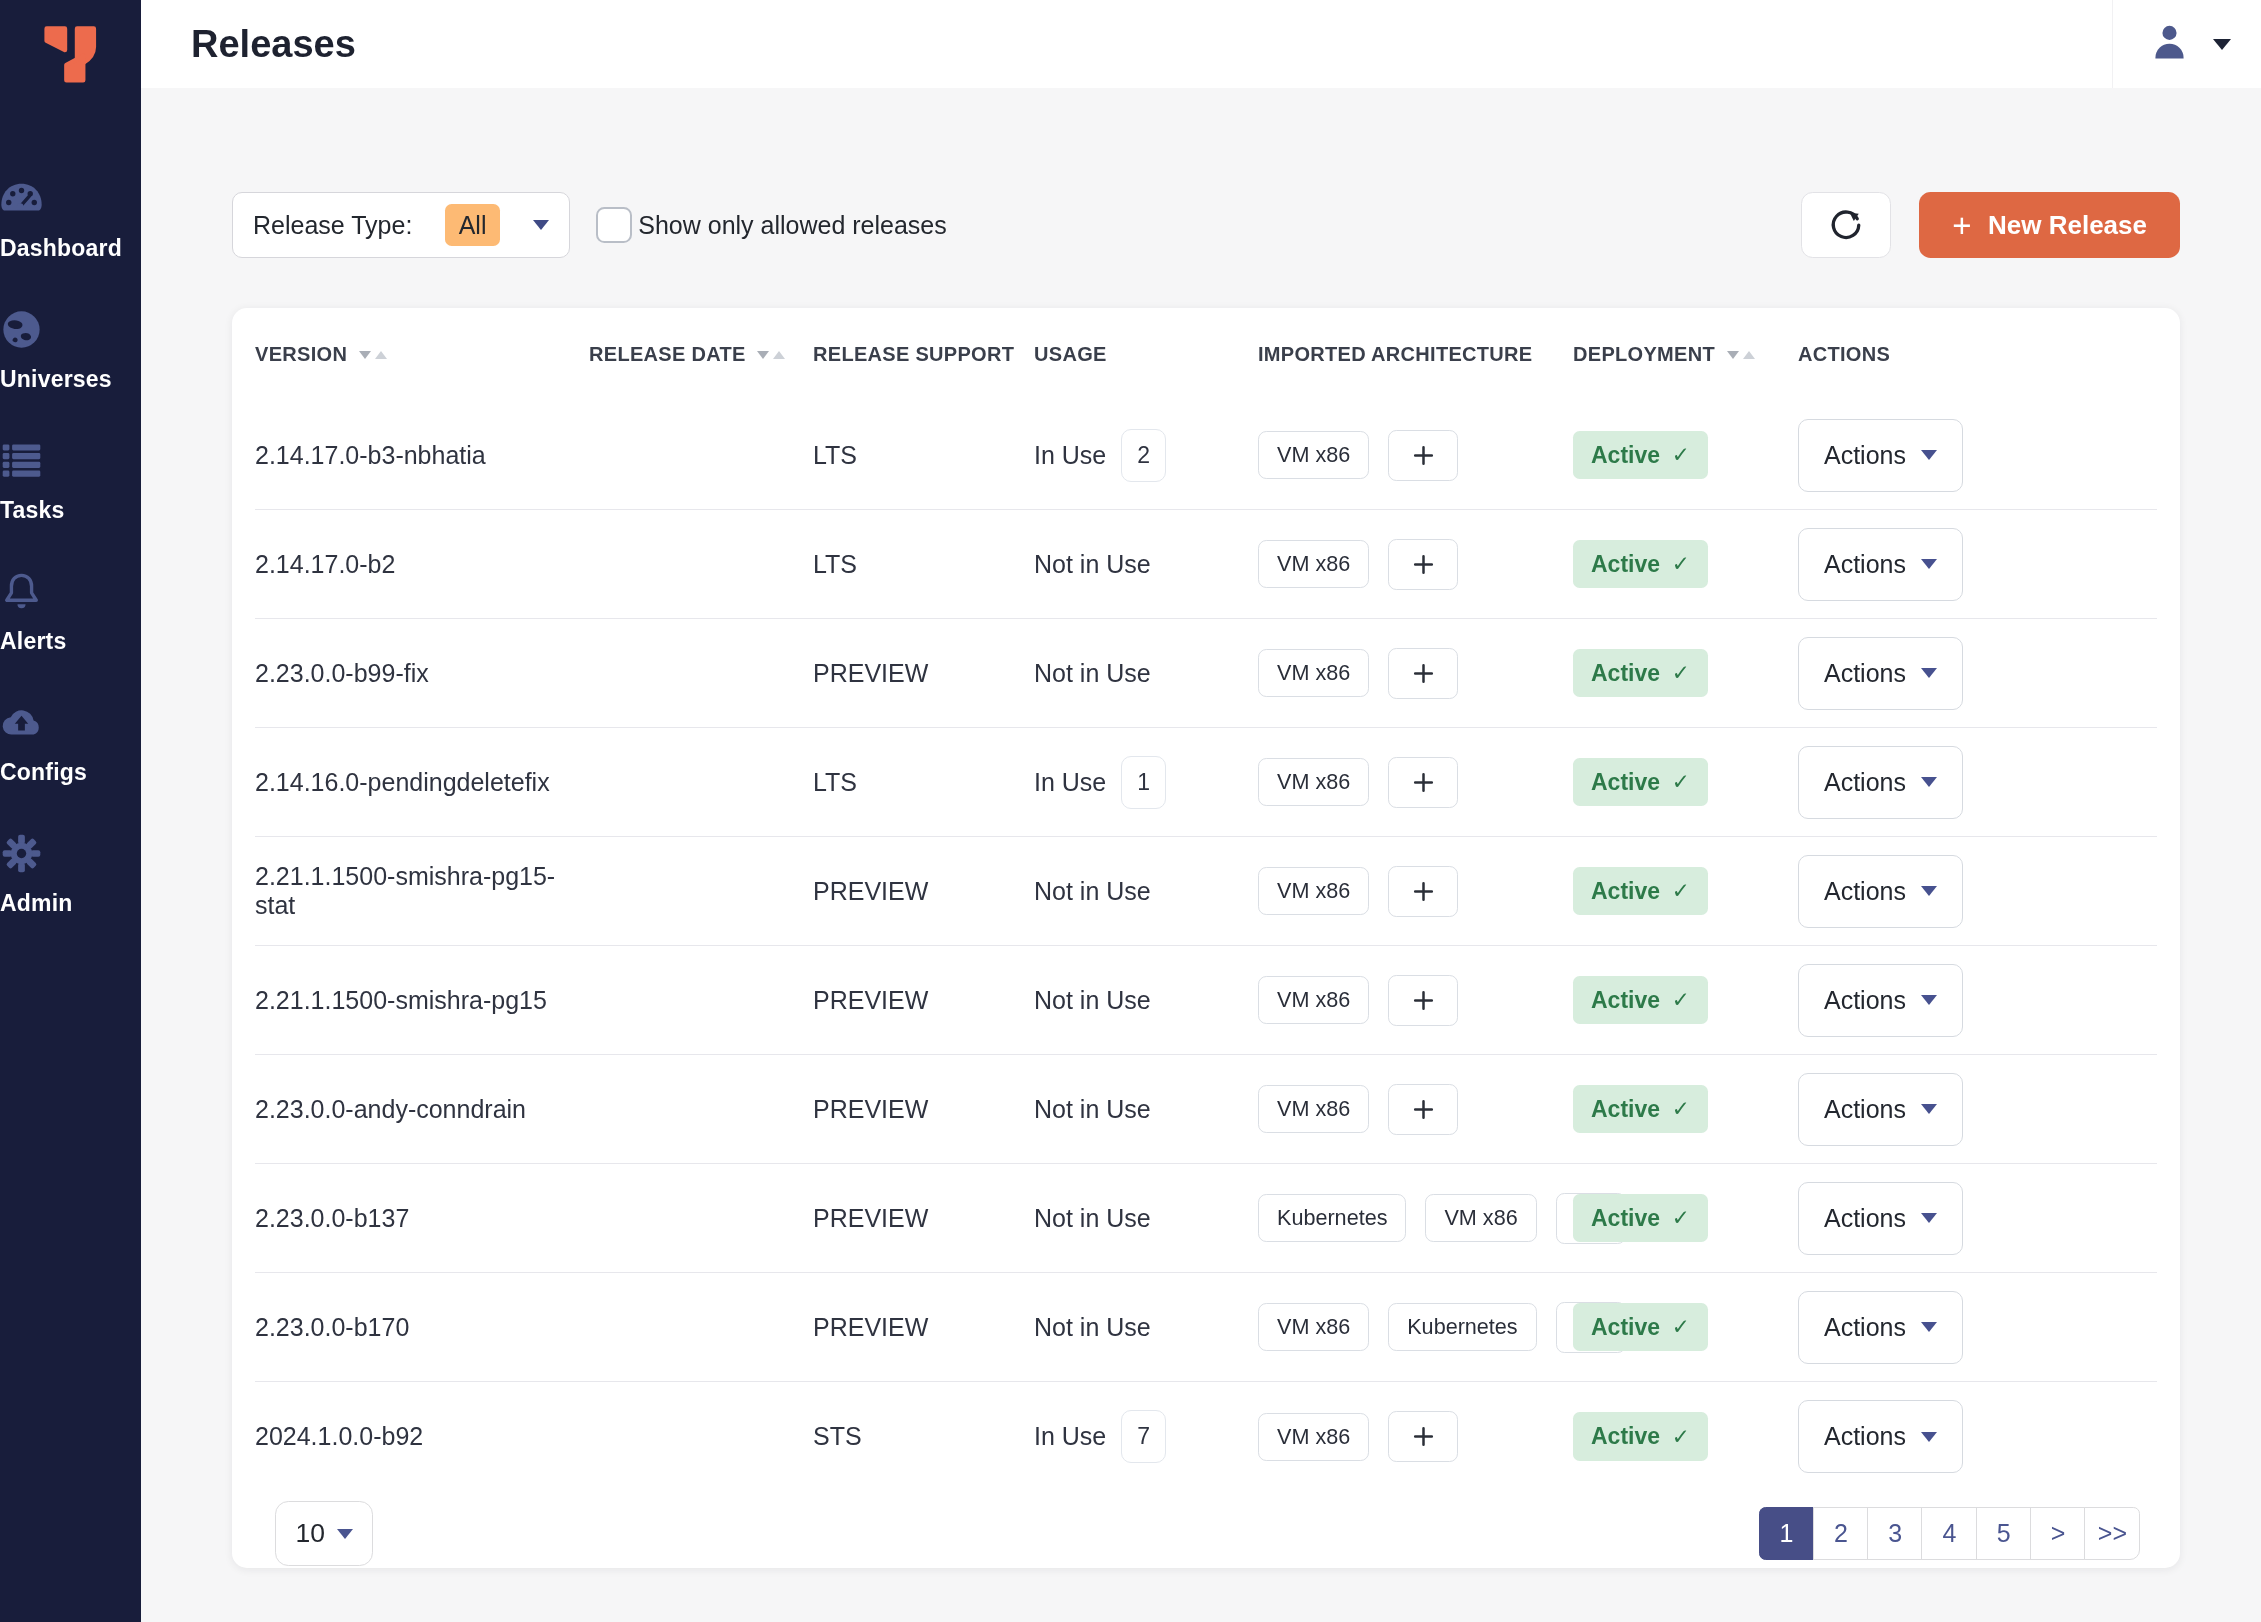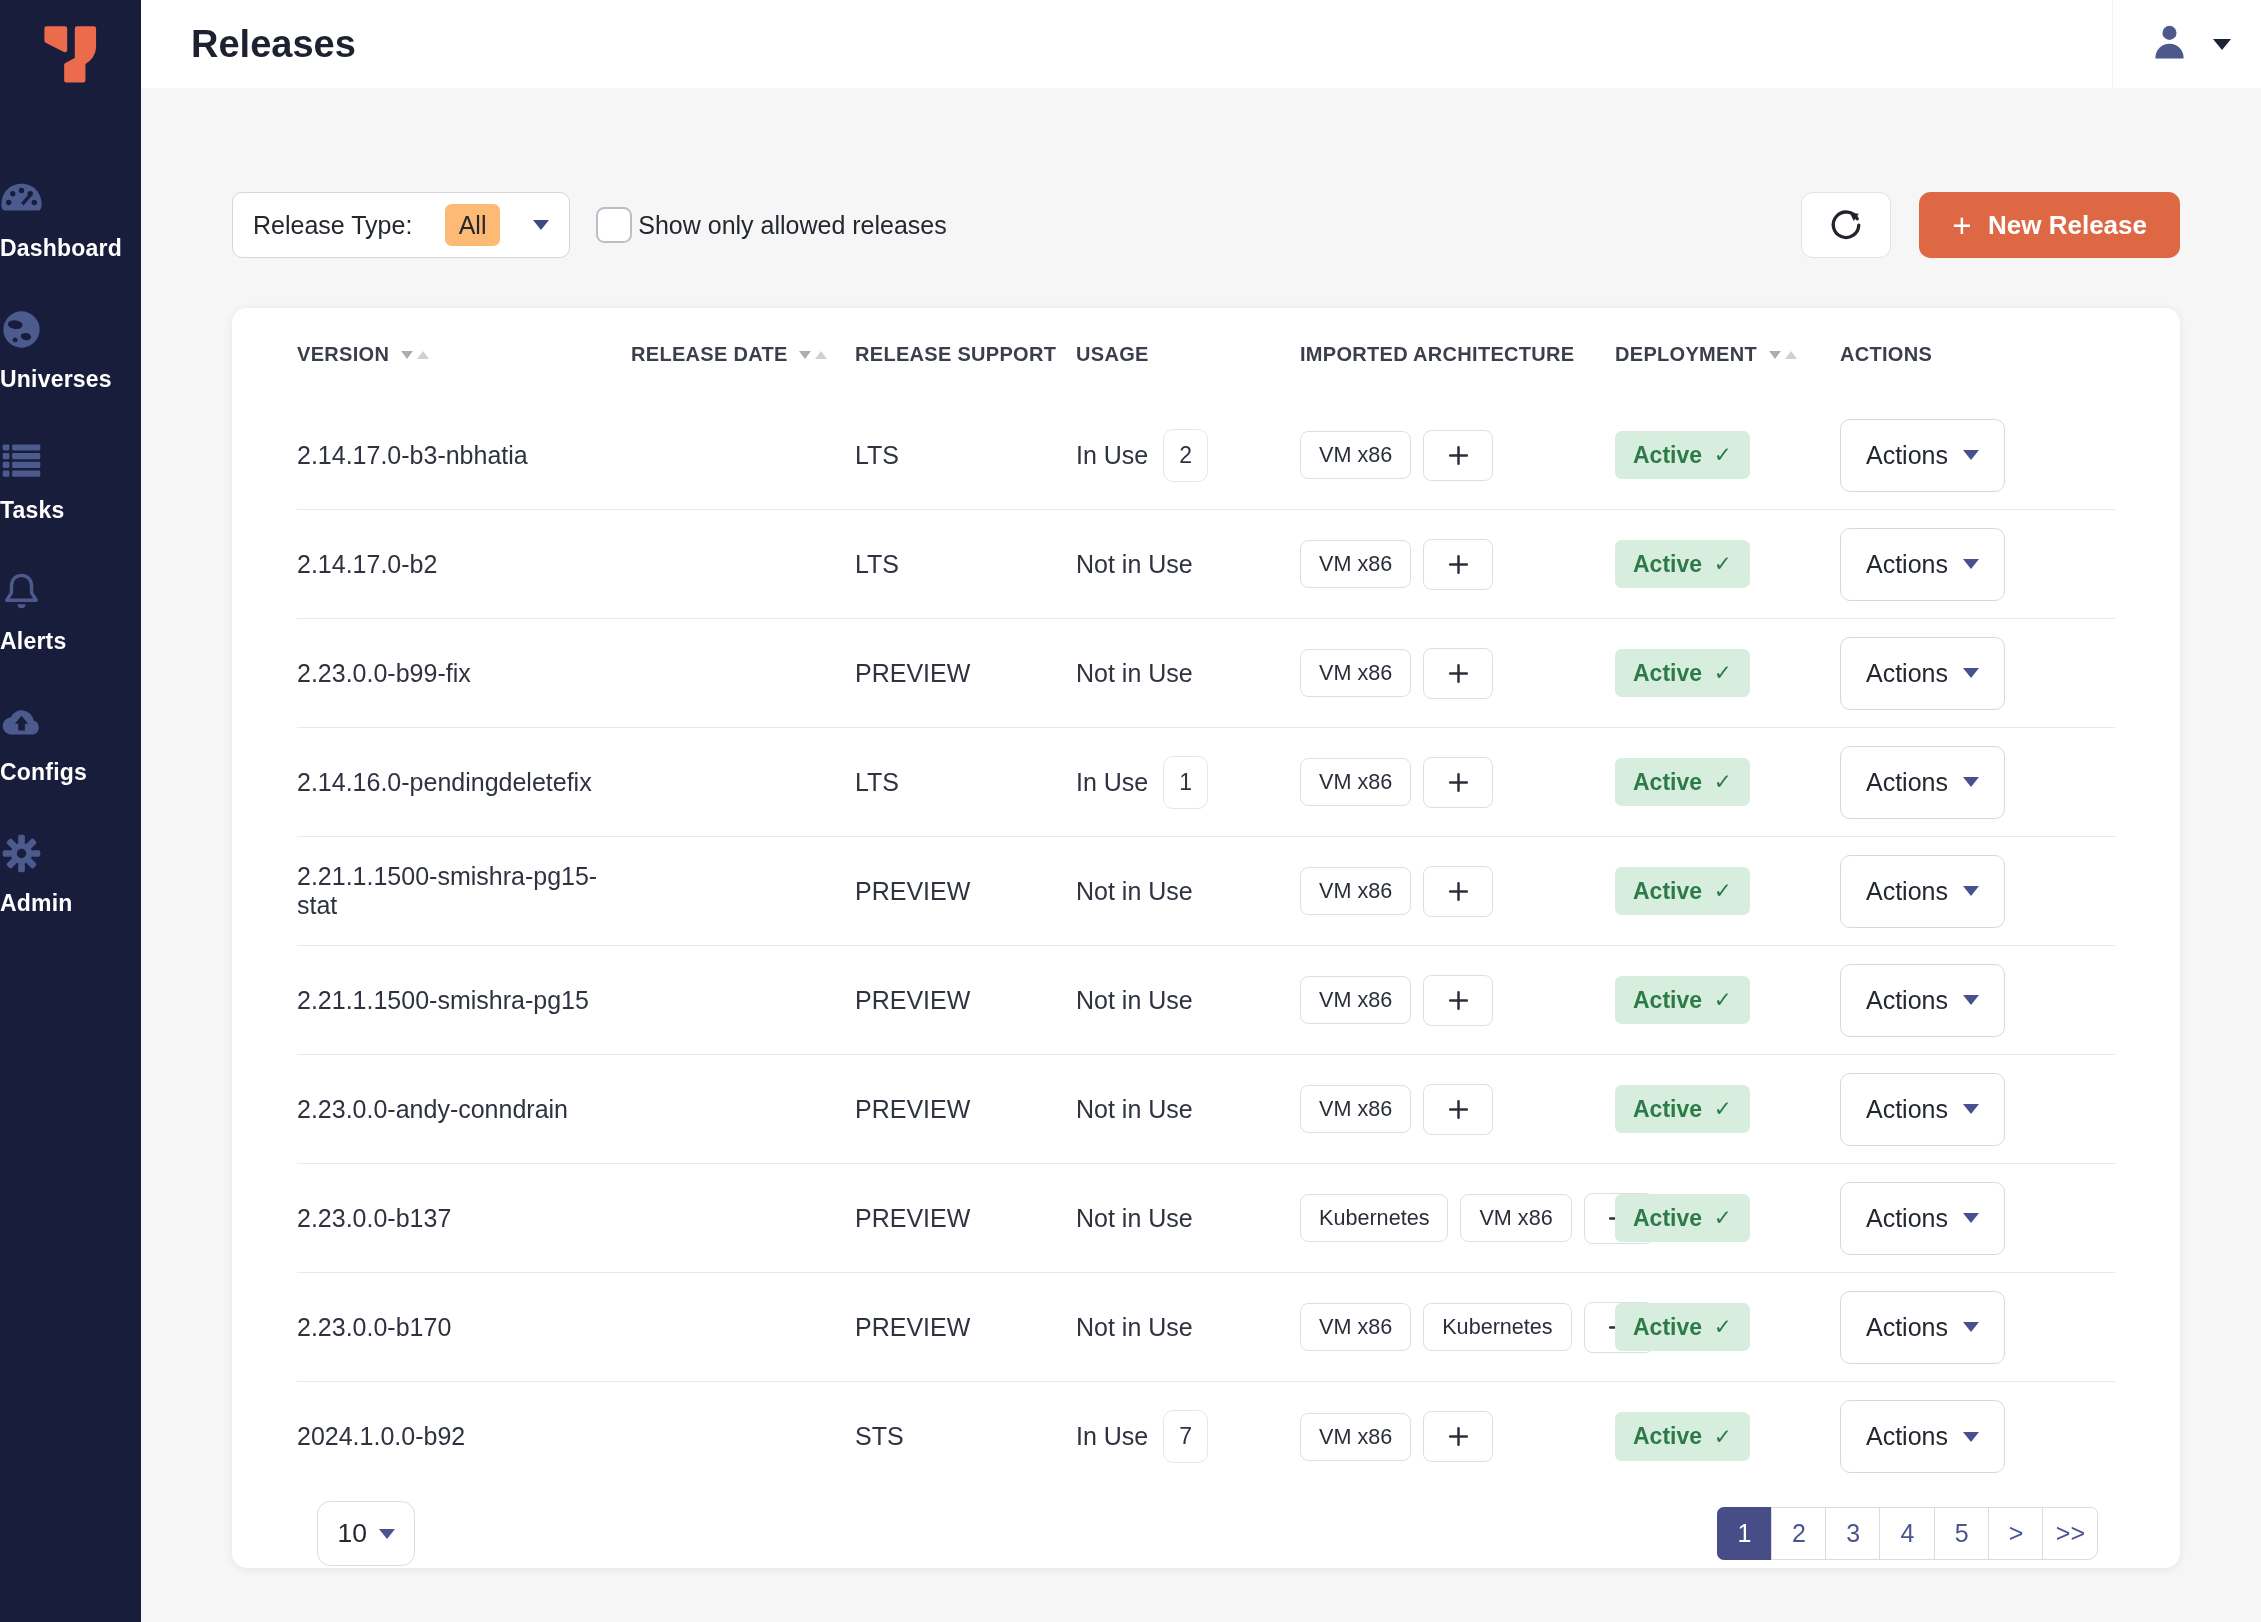--- a/index.html
+++ b/index.html
@@ -51,38 +51,38 @@
   .refresh-btn { width:90px; height:66px; background:#fff; border:1.7px solid #e2e2e6;
     border-radius:11.6px; display:flex; align-items:center; justify-content:center;
     cursor:pointer; }
   .new-release-btn { margin-left:28px; height:66px; padding:0 33px; background:#de6843;
     color:#fff; border:none; border-radius:11.6px; font-size:26px; font-weight:600;
     display:flex; align-items:center; gap:16.6px; cursor:pointer; font-family:inherit; }
   .plus-glyph { font-size:33px; font-weight:400; line-height:1; }
 
   
   .card { margin-top:50px; background:#fff; border-radius:15px;
-    box-shadow:0 1.7px 8.3px rgba(30,34,48,.07); padding:0 65px; height:1260px; }
+    box-shadow:0 1.7px 8.3px rgba(30,34,48,.07); padding:0 23px; height:1260px; }
   .thead, .trow { display:grid;
     grid-template-columns:334px 224px 221px 224px 315px 225px 1fr;
     align-items:center; }
   .thead { height:93px; }
   .th { display:flex; align-items:center; gap:8.3px; font-size:20px; font-weight:700;
     color:#3a3f4b; letter-spacing:0.3px; }
   .sort-pair { display:flex; align-items:center; gap:4.1px; margin-left:3.3px; }
   .tri { width:0; height:0; border-left:6.6px solid transparent; border-right:6.6px solid transparent; }
   .tri-down { border-top:8.3px solid #a9aeb6; }
   .tri-up { border-bottom:8.3px solid #cdd1d7; }
   .trow { height:109px; cursor:pointer; }
   .trow:not(:last-child) { border-bottom:1.7px solid #e7e7ec; }
   .cell { font-size:25px; color:#2f3340; display:flex; align-items:center; }
   .usage-count { margin-left:15px; min-width:45px; height:53px; border:1.7px solid #e3e7ed;
     border-radius:10px; display:flex; align-items:center; justify-content:center;
     font-size:23px; color:#2f3340; }
-  .arch-badges { display:flex; align-items:center; gap:12px; }
+  .arch-badges { display:flex; align-items:center; gap:19px; }
   .arch-badge { background:#fff; border:1.7px solid #dadee4; border-radius:8.3px;
     padding:10px 18px; font-size:21.6px; color:#2a2e39; white-space:nowrap; }
   .add-arch-btn { width:70px; height:51px; background:#fff; border:1.7px solid #dadee4;
     border-radius:8.3px; display:flex; align-items:center; justify-content:center;
     cursor:pointer; }
   .badge-active { display:inline-flex; align-items:center; gap:11.6px; background:#d7eddd;
     color:#2d7a49; border-radius:6.6px; padding:10.8px 18px; font-size:23px; font-weight:600; }
   .badge-active .check { font-size:21.6px; }
   .btn-actions { display:inline-flex; align-items:center; gap:15px; background:#fff;
     border:1.7px solid #d6dae0; border-radius:10px; padding:0 25px; height:73px;

